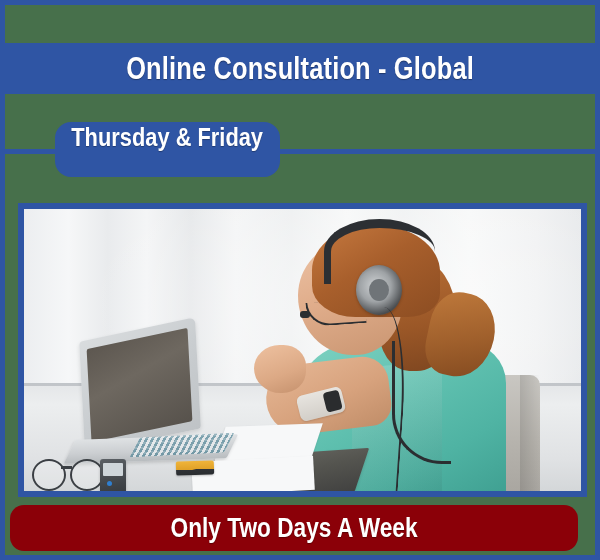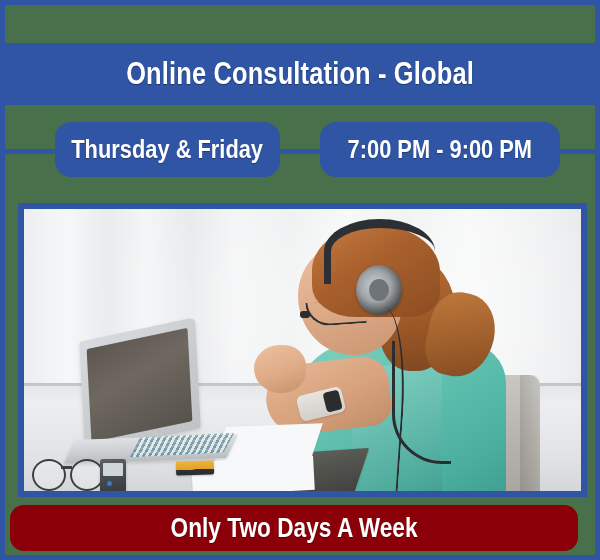--- a/index.html
+++ b/index.html
@@ -20,21 +20,21 @@
     border: 5px solid #2f55a4;
     box-sizing: border-box;
   }
 
   
   .title-bar {
     position: absolute;
     left: -5px;
     top: 38px;
     width: 600px;
-    height: 62px;
+    height: 51px;
     background: #2f55a4;
     display: flex;
     align-items: center;
     justify-content: center;
   }
   .title-text {
     color: #ffffff;
     font-family: "Liberation Sans Narrow", "Liberation Sans", sans-serif;
     font-weight: bold;
     font-size: 31px;
@@ -60,21 +60,20 @@
     height: 5px;
     background: #2f55a4;
   }
   .badge {
     position: absolute;
     top: 0px;
     height: 55px;
     background: #2f55a4;
     border-radius: 16px;
     display: flex;
-    align-items: center;
     justify-content: center;
   }
   .badge-day  { left: 55px;  width: 225px; }
   .badge-time { left: 320px; width: 240px; }
   .badge-text {
     color: #ffffff;
     font-family: "Liberation Sans Narrow", "Liberation Sans", sans-serif;
     font-weight: bold;
     font-size: 26px;
     transform: scaleX(0.84);
@@ -396,23 +395,20 @@
     <div class="title-text">Online Consultation - Global</div>
   </div>
 
   <div class="badge-row">
     <div class="badge-rule"></div>
 
     <div class="badge badge-day">
       <span class="badge-text">Thursday &amp; Friday</span>
     </div>
 
-    <div class="badge badge-time">
-      <span class="badge-text">7:00 PM - 9:00 PM</span>
-    </div>
   </div>
 
   <div class="photo-frame">
     <div class="photo">
 
       <div class="wall"></div>
       <div class="wall-soft"></div>
 
       <div class="desk">
         <div class="desk-edge"></div>

